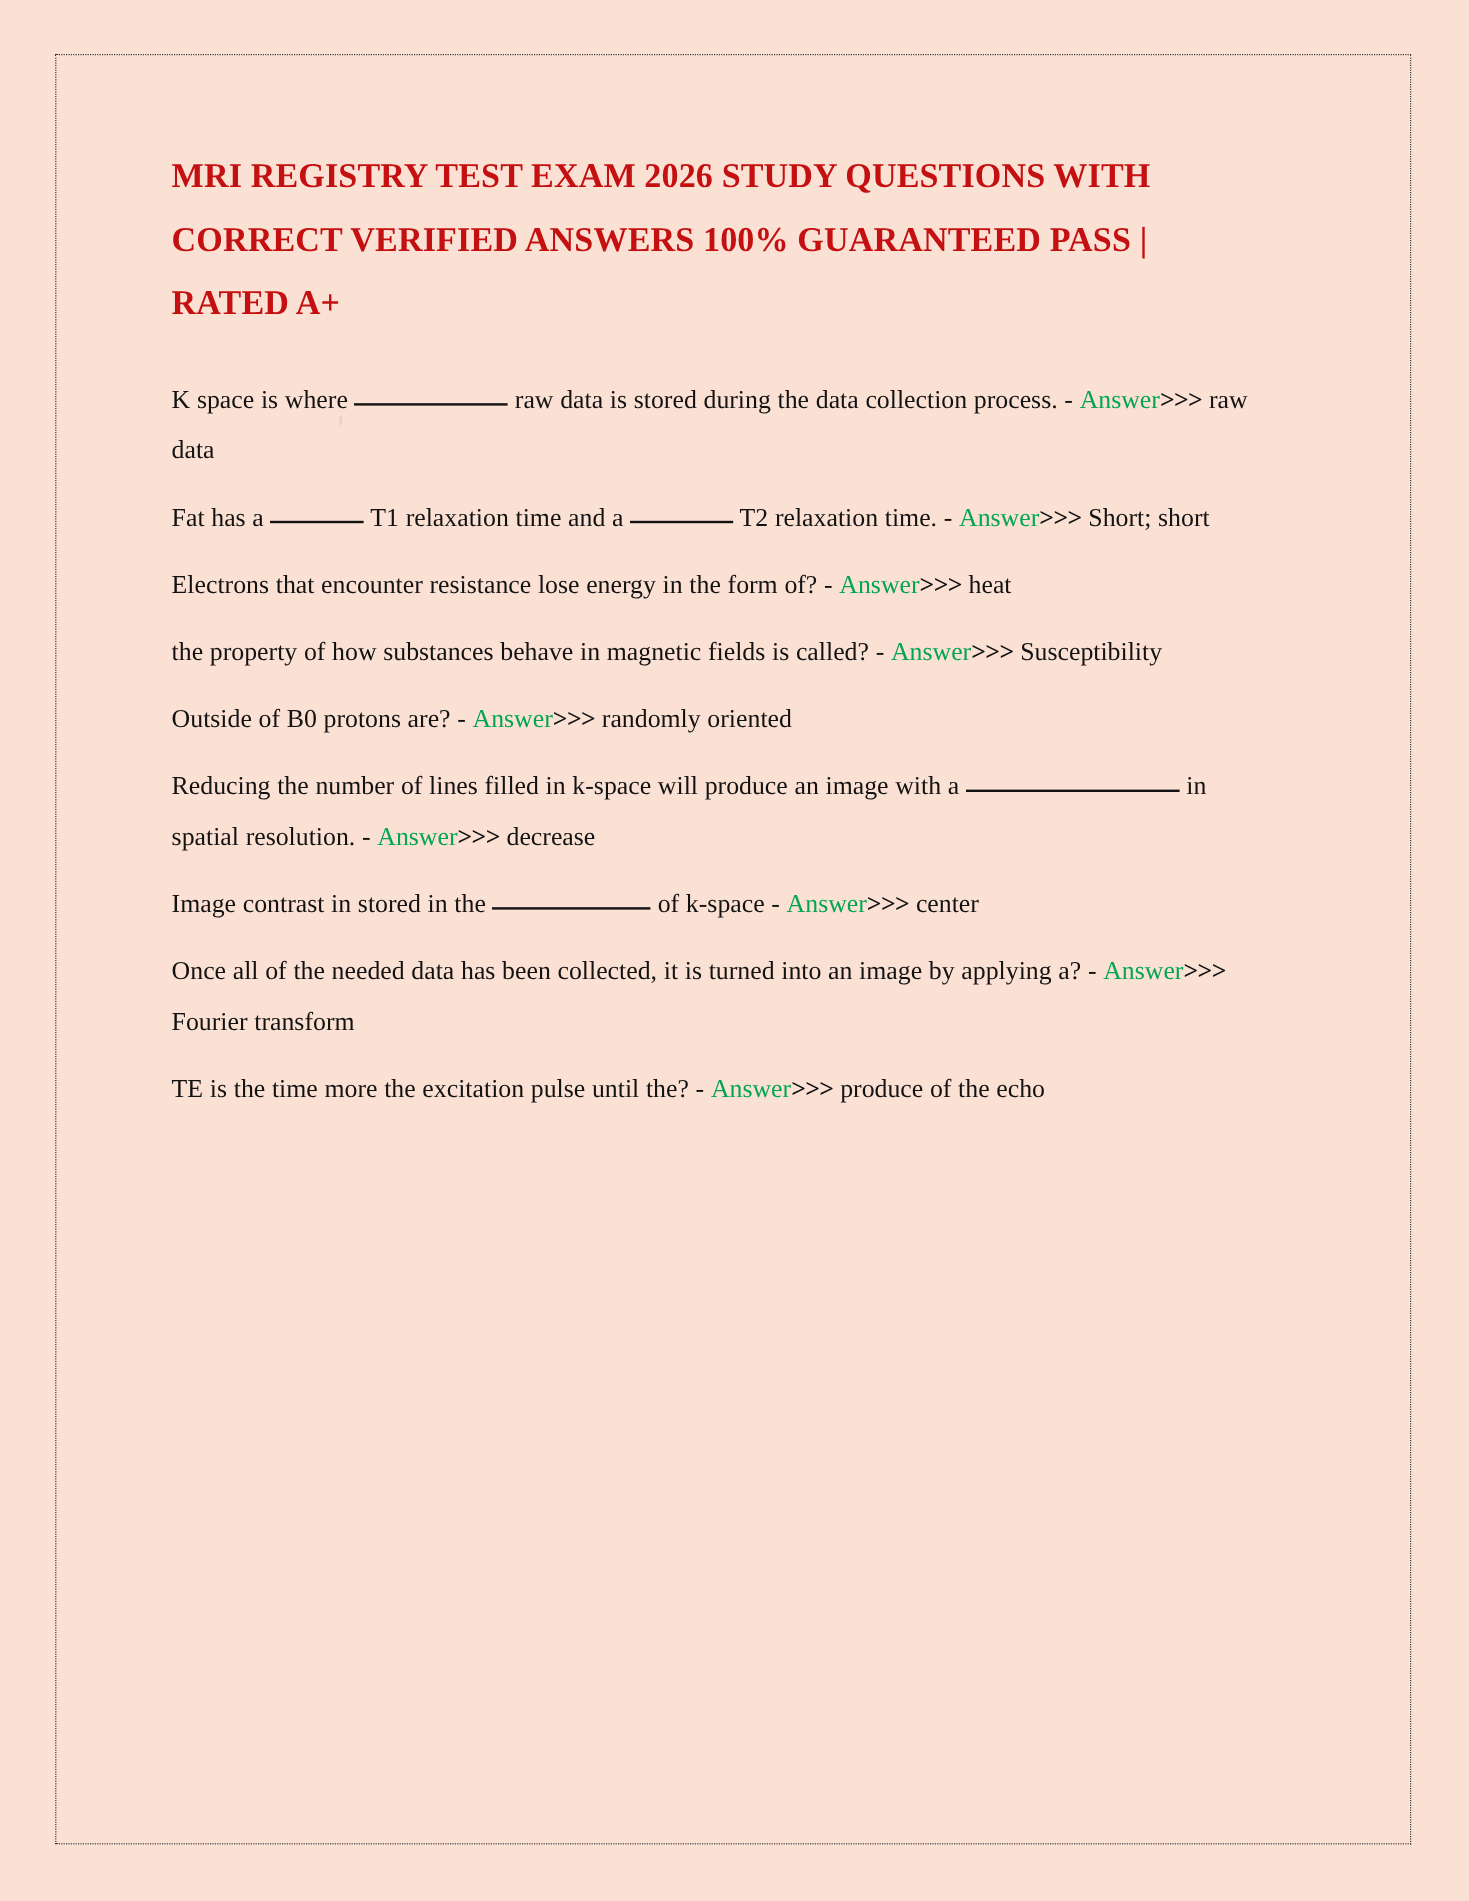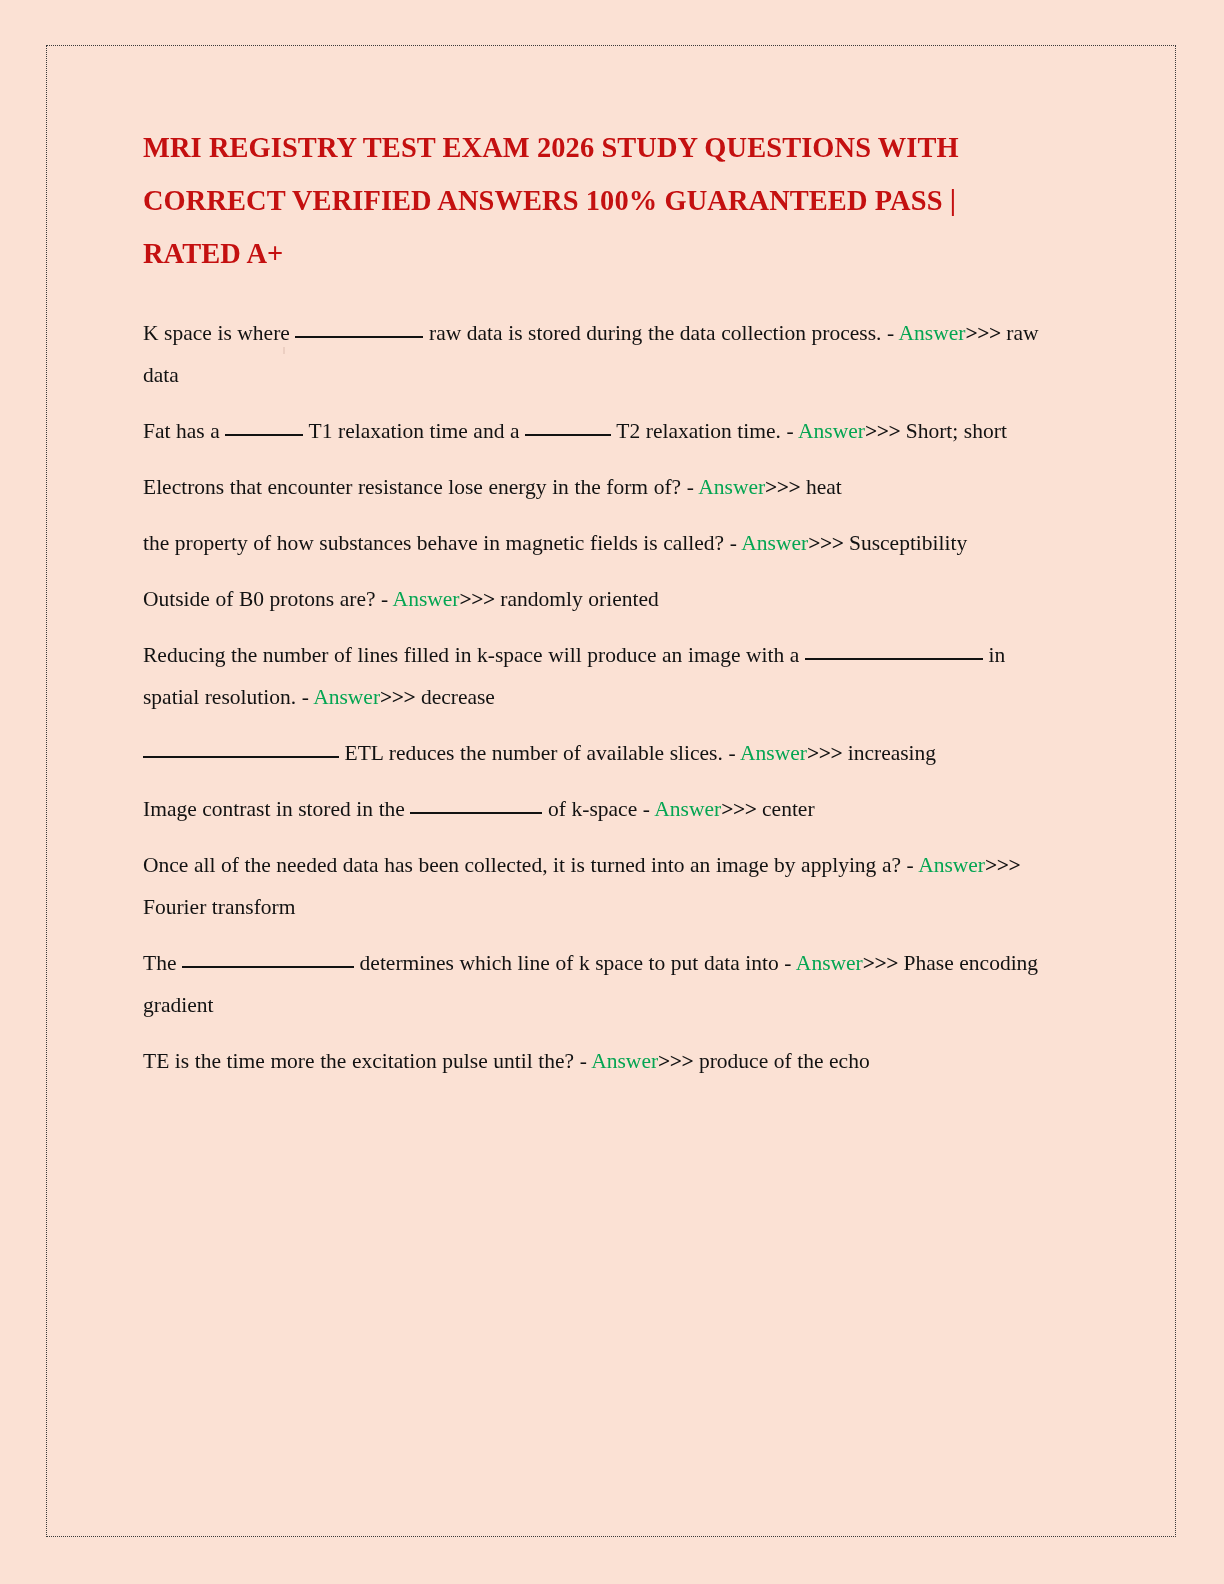--- a/index.html
+++ b/index.html
@@ -63,20 +63,21 @@
 
   .blank {
     display: inline-block;
     border-bottom: 2px solid #121212;
     vertical-align: 2px;
     height: 14px;
   }
 
   .ans {
     color: #04a552;
+    font-family: Liberation Serif, serif;
   }
 
   .arrows {
     color: #111;
     font-weight: bold;
     letter-spacing: -0.5px;
   }
 
   .tiny-artifact {
     position: absolute;
@@ -99,21 +100,19 @@
 
     <div class="title-spacer"></div>
 
     <div id="qa-list">
         <div class="qa"><span>K space is where </span><span class="blank" style="width: 128px;"></span><span> raw data is stored during the data collection process. - </span><span class="ans">Answer</span><span class="arrows">&gt;&gt;&gt;</span><span> raw data</span></div>
         <div class="qa"><span>Fat has a </span><span class="blank" style="width: 78px;"></span><span> T1 relaxation time and a </span><span class="blank" style="width: 86px;"></span><span> T2 relaxation time. - </span><span class="ans">Answer</span><span class="arrows">&gt;&gt;&gt;</span><span> Short; short</span></div>
         <div class="qa"><span>Electrons that encounter resistance lose energy in the form of? - </span><span class="ans">Answer</span><span class="arrows">&gt;&gt;&gt;</span><span> heat</span></div>
         <div class="qa"><span>the property of how substances behave in magnetic fields is called? - </span><span class="ans">Answer</span><span class="arrows">&gt;&gt;&gt;</span><span> Susceptibility</span></div>
         <div class="qa"><span>Outside of B0 protons are? - </span><span class="ans">Answer</span><span class="arrows">&gt;&gt;&gt;</span><span> randomly oriented</span></div>
         <div class="qa"><span>Reducing the number of lines filled in k-space will produce an image with a </span><span class="blank" style="width: 178px;"></span><span> in spatial resolution. - </span><span class="ans">Answer</span><span class="arrows">&gt;&gt;&gt;</span><span> decrease</span></div>
-        <div class="qa"><span class="blank" style="width: 196px;"></span><span> ETL reduces the number of available slices. - </span><span class="ans">Answer</span><span class="arrows">&gt;&gt;&gt;</span><span> increasing</span></div>
         <div class="qa"><span>Image contrast in stored in the </span><span class="blank" style="width: 132px;"></span><span> of k-space - </span><span class="ans">Answer</span><span class="arrows">&gt;&gt;&gt;</span><span> center</span></div>
         <div class="qa"><span>Once all of the needed data has been collected, it is turned into an image by applying a? - </span><span class="ans">Answer</span><span class="arrows">&gt;&gt;&gt;</span><span> Fourier transform</span></div>
-        <div class="qa"><span>The </span><span class="blank" style="width: 172px;"></span><span> determines which line of k space to put data into - </span><span class="ans">Answer</span><span class="arrows">&gt;&gt;&gt;</span><span> Phase encoding gradient</span></div>
         <div class="qa"><span>TE is the time more the excitation pulse until the? - </span><span class="ans">Answer</span><span class="arrows">&gt;&gt;&gt;</span><span> produce of the echo</span></div>
       </div>
 
   </div>
 </div>
 
 </body></html>

